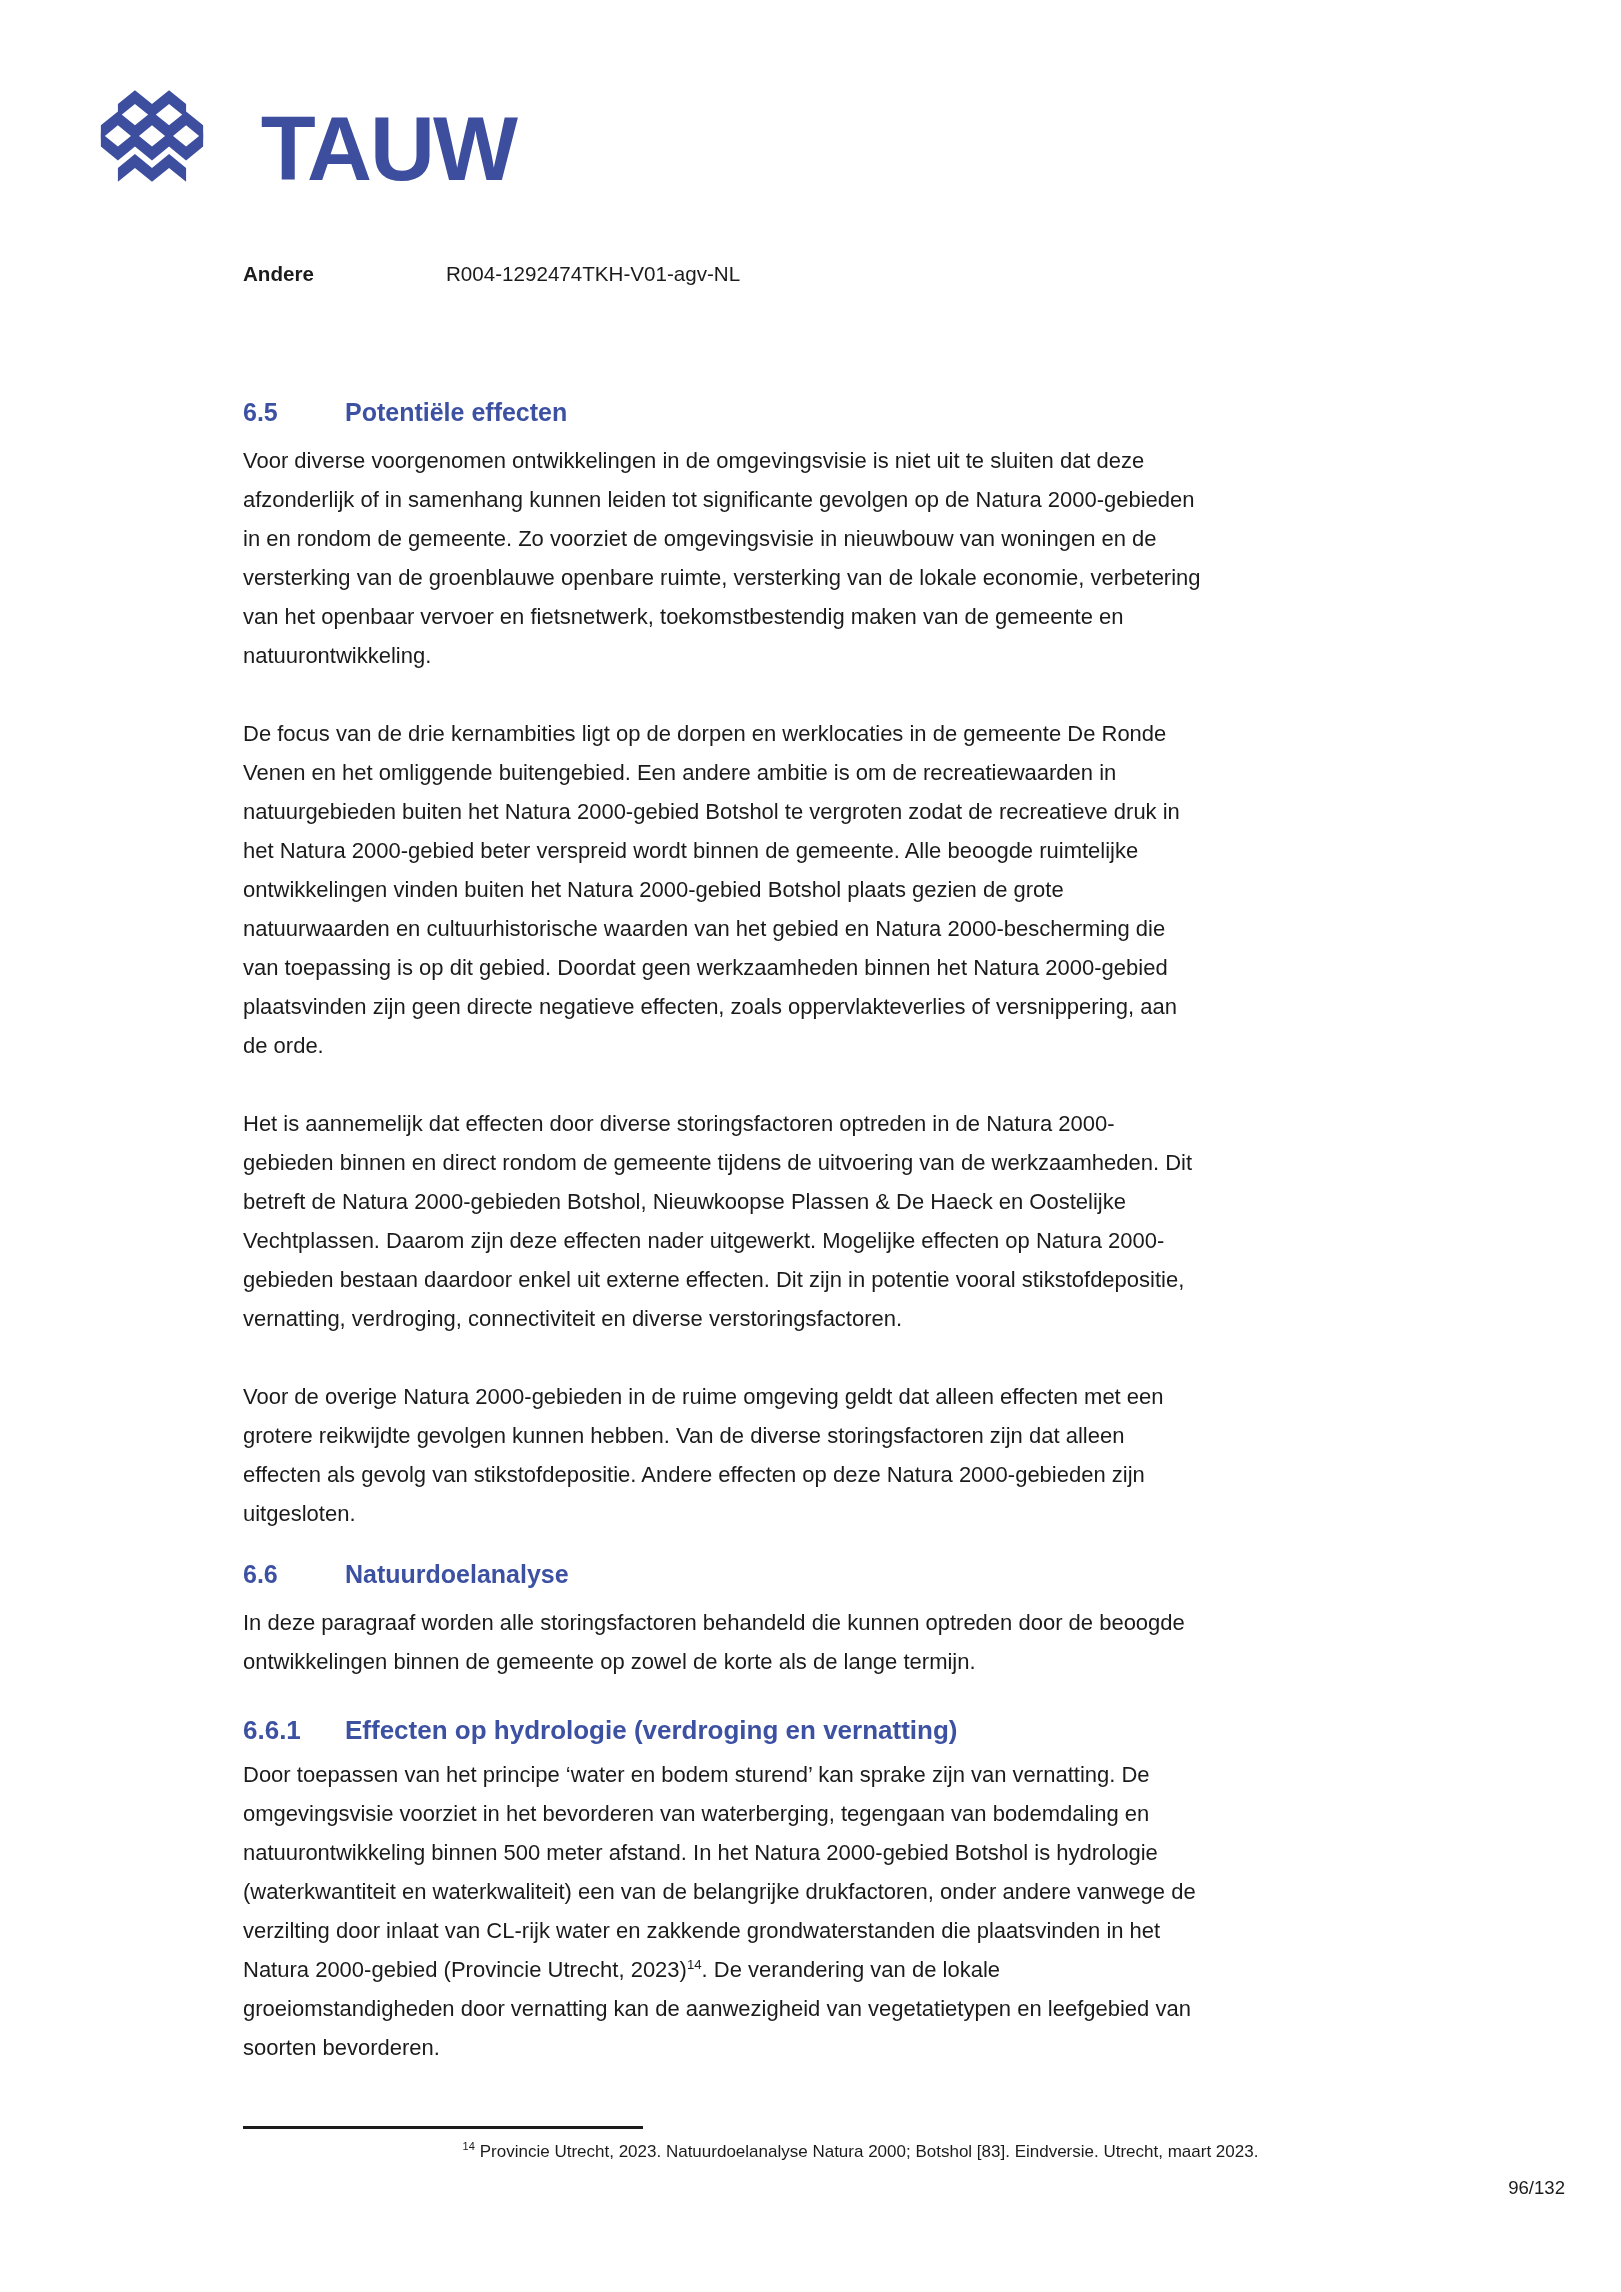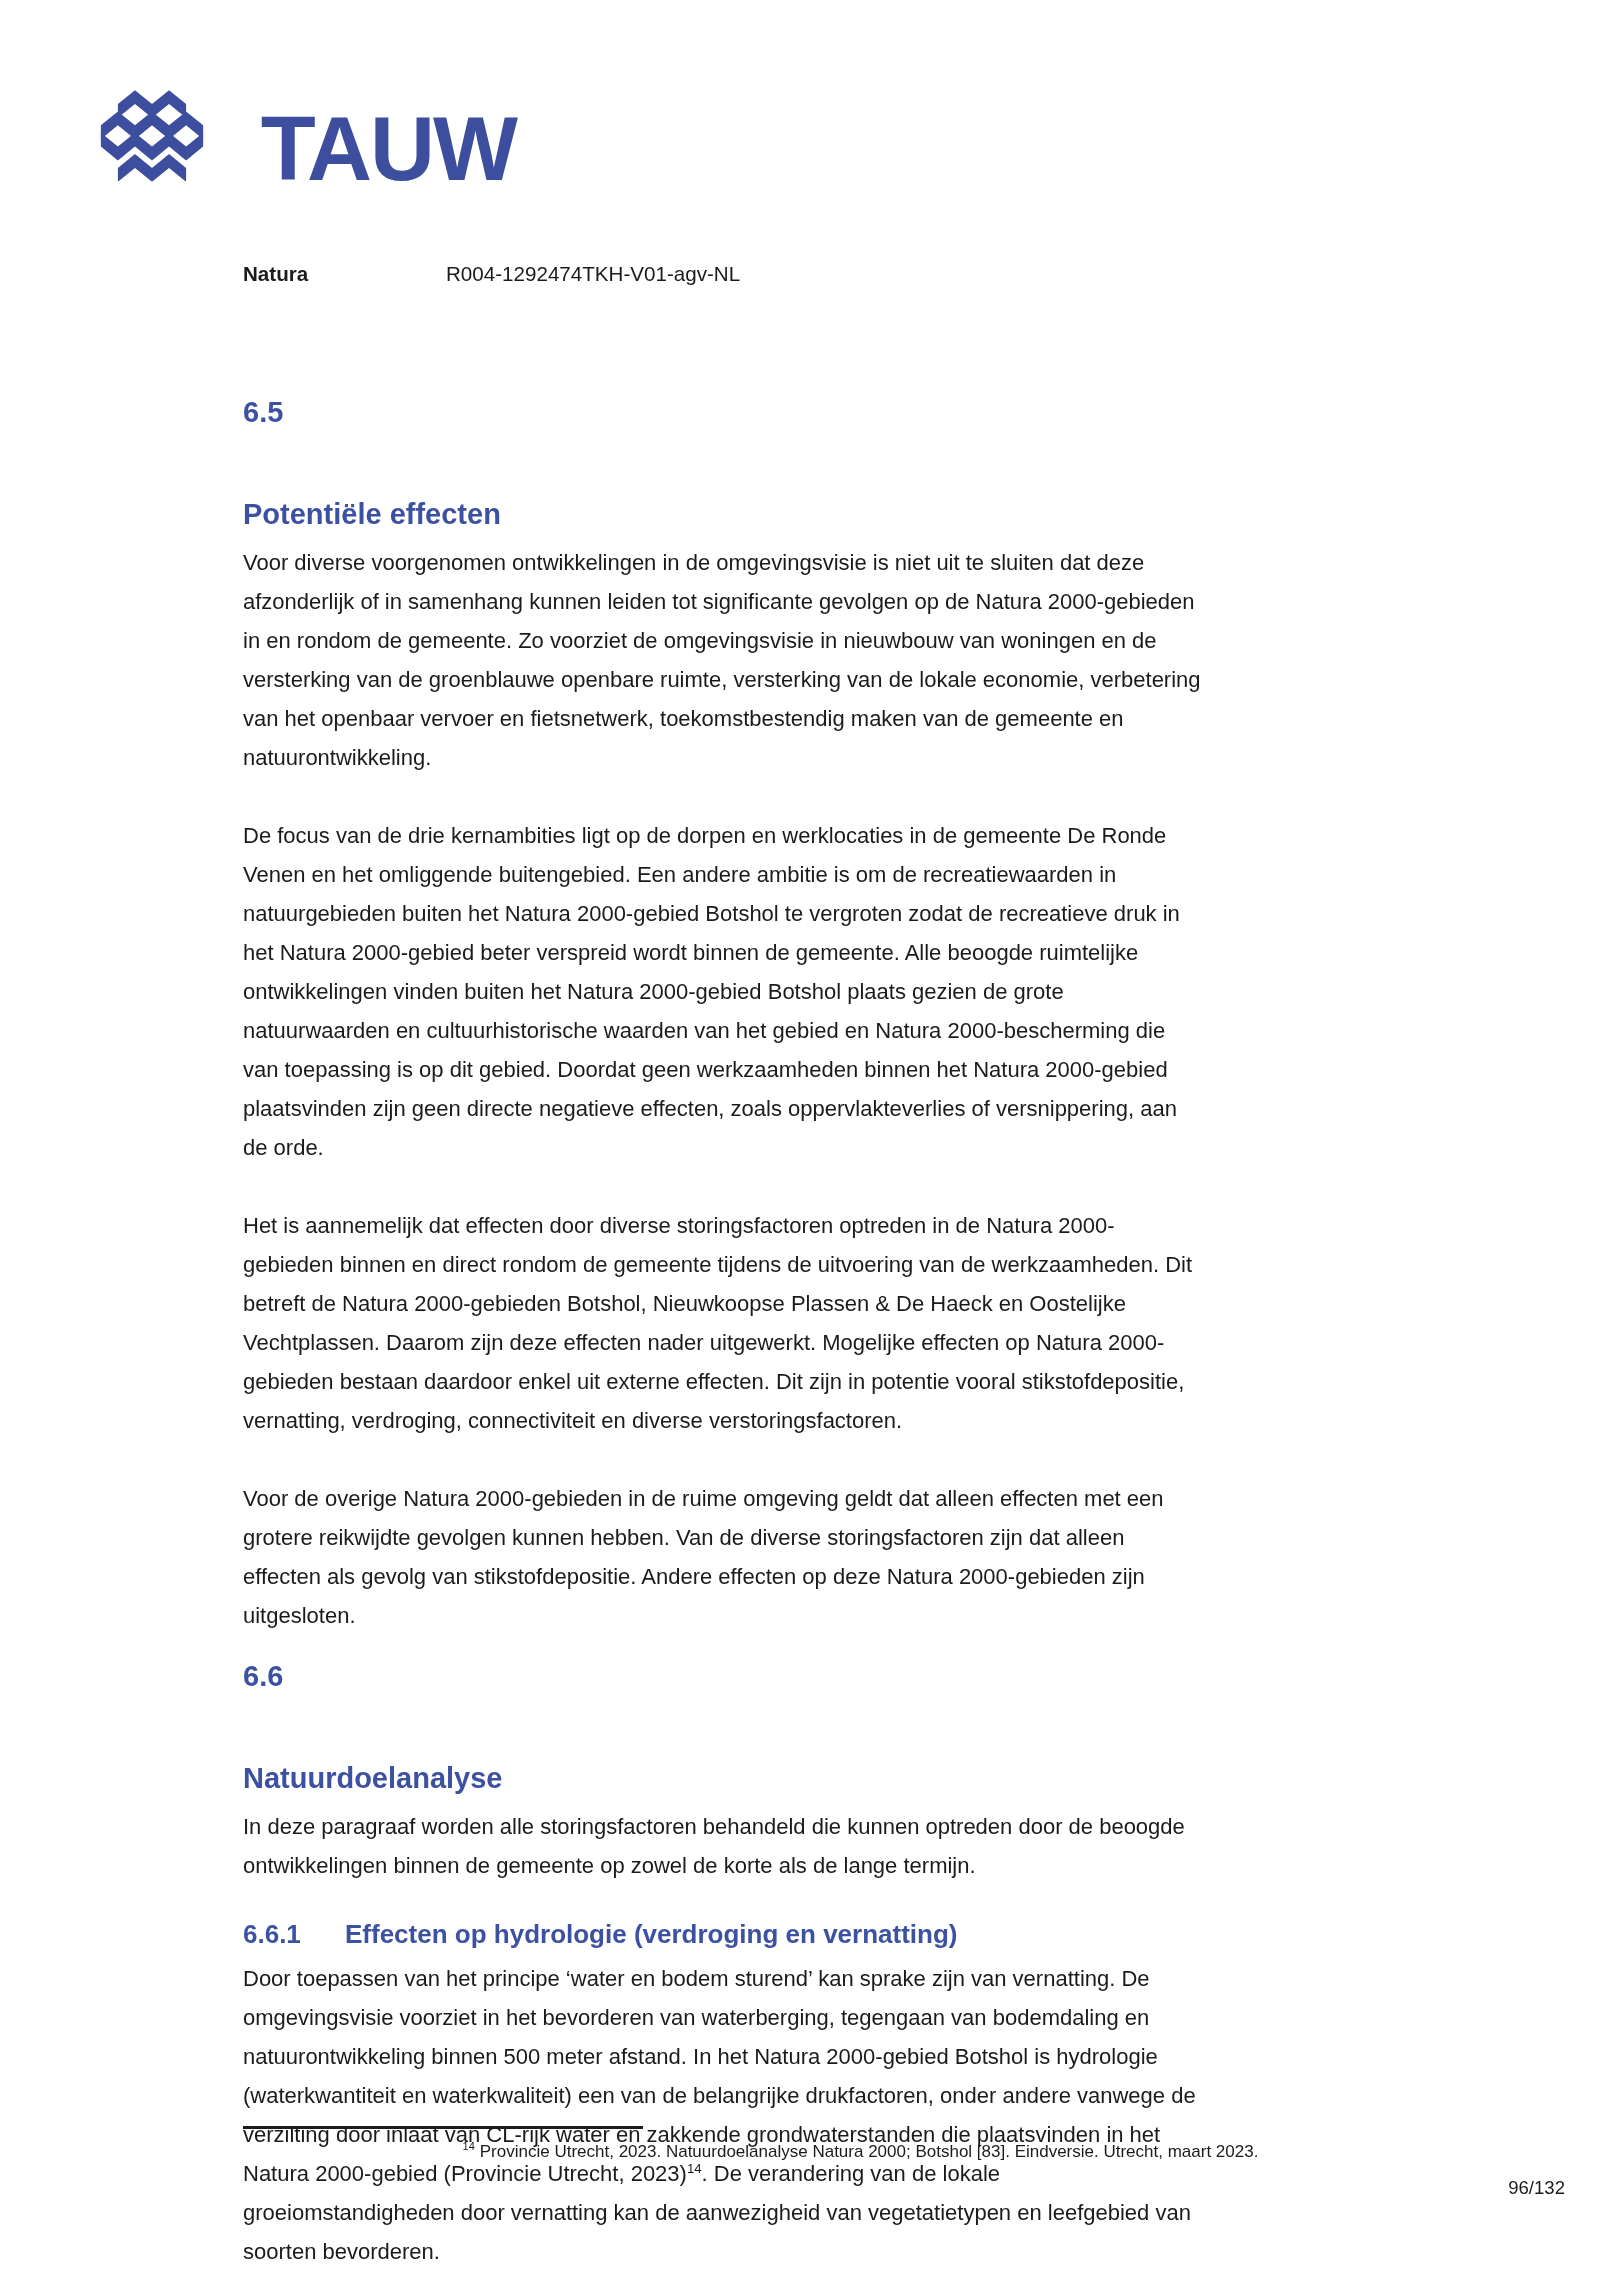--- a/index.html
+++ b/index.html
@@ -18,22 +18,22 @@
     font-size:90px;font-weight:700;letter-spacing:-2px;
     color:#3D4E9E;line-height:0.78;margin-left:13.7px;margin-bottom:2px;
   }
   
   .kenmerk{position:absolute;left:243px;top:261px;font-size:20.6px;line-height:25.5px;}
   .kenmerk .lbl{font-weight:700;display:inline-block;width:203px;}
   .kenmerk .val{font-weight:400;}
   
   .content{position:absolute;left:243px;top:396px;width:1206px;}
   .h2{
-    color:#3D51A3;font-weight:700;font-size:29px;line-height:33px;
-    margin:0 0 11.8px 0;display:flex;flex-direction:column;
+    color:#3D51A3;font-weight:700;font-size:25px;line-height:33px;
+    margin:0 0 11.8px 0;display:flex;
   }
   .h3{
     color:#3D51A3;font-weight:700;font-size:26px;line-height:29px;
     margin:0 0 9.8px 0;display:flex;
   }
   .h2 .num,.h3 .num{display:inline-block;width:102px;flex:0 0 102px;}
   .para{
     font-size:22px;line-height:39px;margin:0 0 39px 0;
     white-space:pre-line;
   }
@@ -58,21 +58,21 @@
       <g fill="#3D4E9E">
         <path d="M18,15 L34,2 L50,15 L66,2 L82,15 L82,28 L66,15 L50,28 L34,15 L18,28 Z"></path>
         <path d="M2,35 L18,22 L34,35 L50,22 L66,35 L82,22 L98,35 L98,48 L82,35 L66,48 L50,35 L34,48 L18,35 L2,48 Z"></path>
         <path d="M2,42 L18,55 L34,42 L50,55 L66,42 L82,55 L98,42 L98,55 L82,68 L66,55 L50,68 L34,55 L18,68 L2,55 Z"></path>
         <path d="M18,75 L34,62 L50,75 L66,62 L82,75 L82,88 L66,75 L50,88 L34,75 L18,88 Z"></path>
       </g>
     </svg>
       <span class="logo-word">TAUW</span>
   </div>
 
-  <div class="kenmerk"><span class="lbl">Natura</span><span class="val">R004-1292474TKH-V01-agv-NL</span></div>
+  <div class="kenmerk"><span class="lbl">Andere</span><span class="val">R004-1292474TKH-V01-agv-NL</span></div>
 
   <div class="content">
 
     <h2 class="h2">
         <span class="num">6.5</span>
         <span>Potentiële effecten</span>
       </h2>
 
     <p class="para">Voor diverse voorgenomen ontwikkelingen in de omgevingsvisie is niet uit te sluiten dat deze
 afzonderlijk of in samenhang kunnen leiden tot significante gevolgen op de Natura 2000-gebieden

